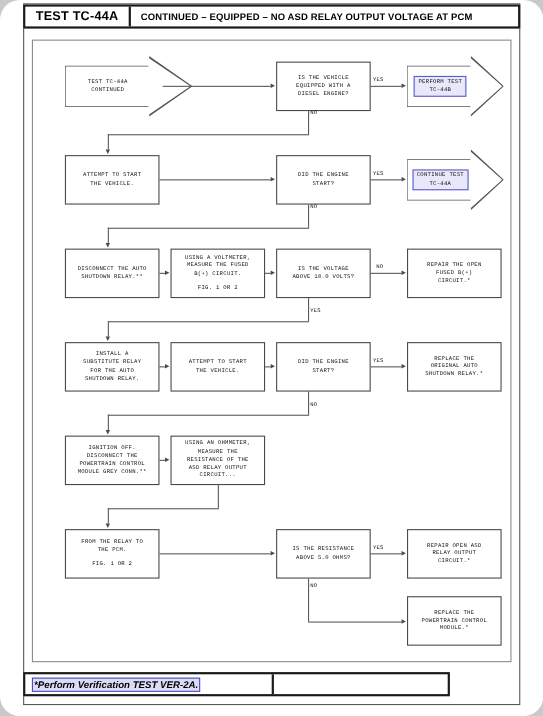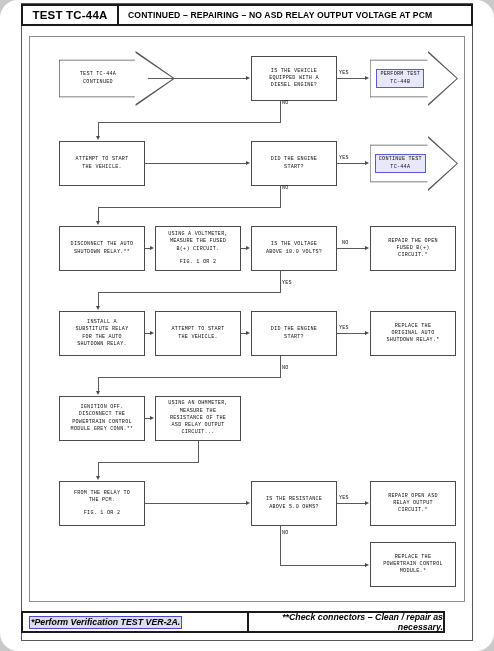--- a/index.html
+++ b/index.html
@@ -72,28 +72,27 @@
     height: 566px;
     border: 1px solid #8c8c8c;
     box-sizing: border-box;
     background: #ffffff;
   }
   
   #footer {
     position: absolute;
     left: 21px;
     top: 611px;
-    width: 424px;
+    width: 388px;
     height: 22px;
     box-sizing: border-box;
     border: 2px solid #1a1a1a;
     background: #ffffff;
     display: flex;
     align-items: stretch;
-    text-align: right;
   }
   .footer-cell {
     display: flex;
     align-items: center;
     padding-left: 6px;
     font-size: 8.8px;
     font-style: italic;
     font-weight: bold;
     color: #000;
   }
@@ -200,21 +199,21 @@
 </style>
 </head>
 <body>
 
 <div id="page">
 
   <div id="sheet"></div>
 
   <div id="header">
     <div id="header-test">TEST TC-44A</div>
-    <div id="header-title">CONTINUED – REPAIRING – NO ASD RELAY OUTPUT VOLTAGE AT PCM</div>
+    <div id="header-title">CONTINUED – EQUIPPED – NO ASD RELAY OUTPUT VOLTAGE AT PCM</div>
   </div>
 
   <div id="canvas">
 
     <div class="arrownode" style="left:29px; top:14px; width:116px; height:55px;">
       <div class="shape"></div>
       <div class="inner"></div>
       <div class="txt">
         <span class="ln">TEST TC-44A</span>
         <span class="ln">CONTINUED</span>
@@ -413,16 +412,15 @@
     <div class="h" style="left:250px; top:528px; width:85px;"></div>
     <div class="arrowhead ar-right" style="left:335px; top:525.5px;"></div>
     <div class="lbl" style="left:252px; top:493px;">NO</div>
 
   </div>
 
   <div id="footer">
     <div class="footer-cell" id="footer-left">
       <span class="hl">*Perform Verification TEST VER-2A.</span>
     </div>
-    <div class="footer-cell" id="footer-right">**Check connectors – Clean / repair as necessary.</div>
   </div>
 
 </div>
 
 </body></html>

